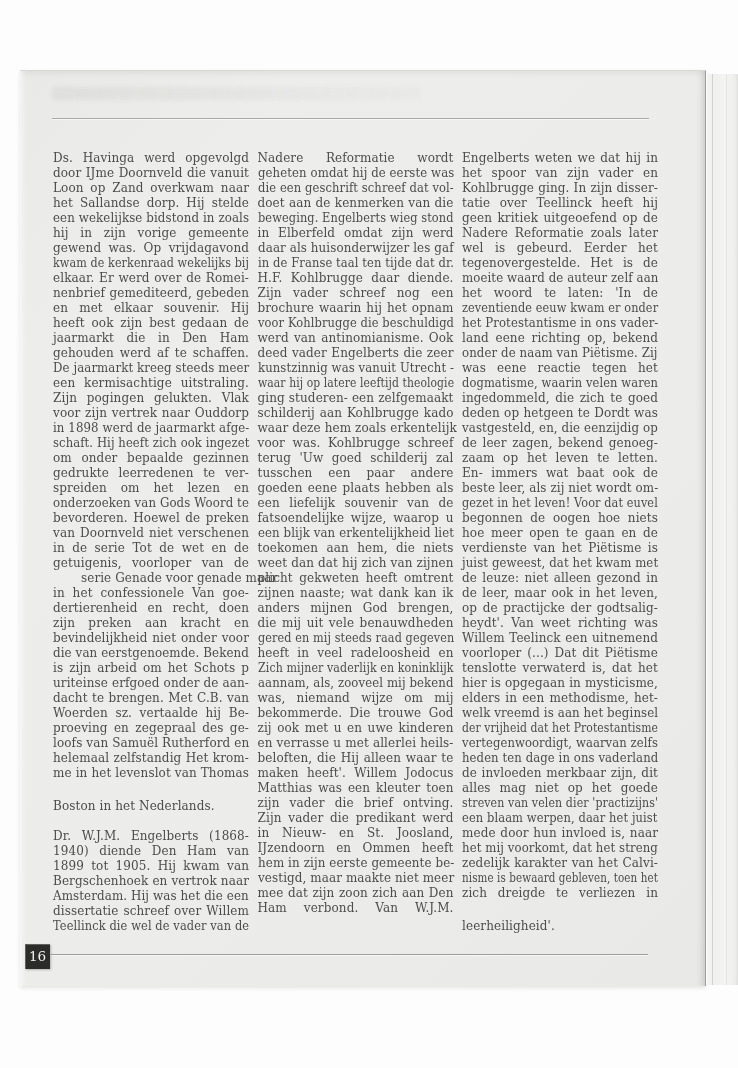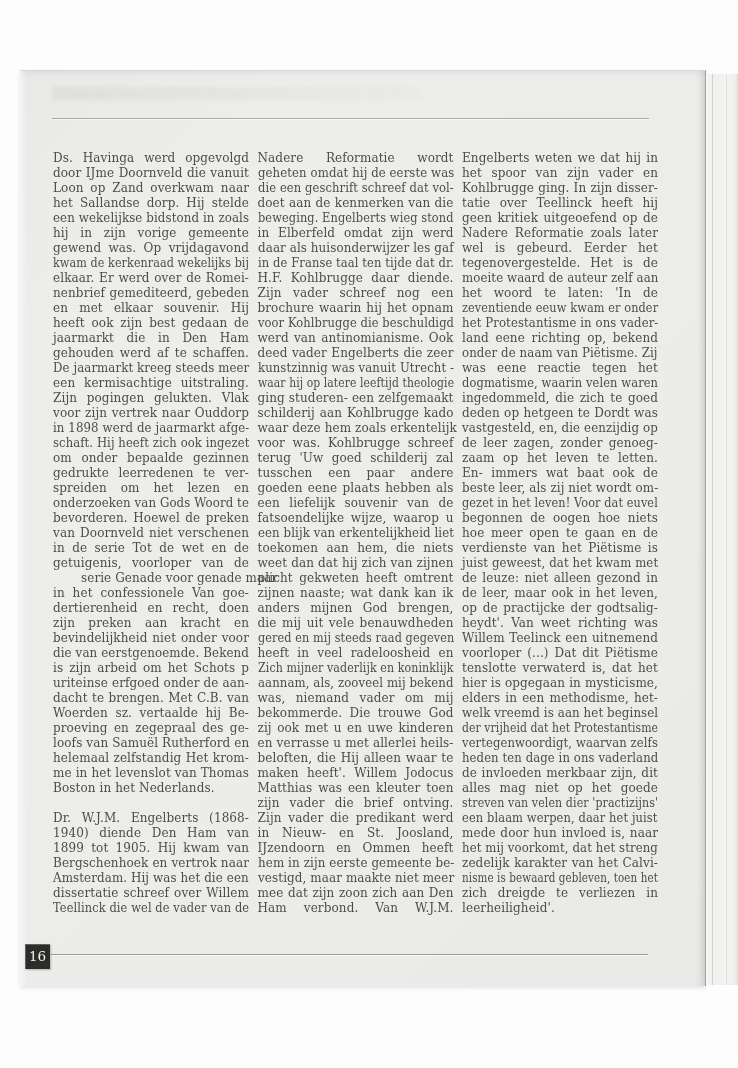--- a/index.html
+++ b/index.html
@@ -53,21 +53,21 @@
   }
   .col{width:196px;}
   .para{margin:0 0 15px 0;}
   .para:last-child{margin-bottom:0;}
   .line{
     height:15px;line-height:15px;font-size:12px;color:#4c4c4a;
     letter-spacing:0.1px;
     white-space:nowrap;
     text-align:justify;text-align-last:justify;
   }
-  .line.para-end{text-align-last:left;}
+  .line.para-end{text-align-last:left;margin-top:18px;}
 </style>
 </head>
 <body>
 
 <div class="page">
   <div class="ghost"></div>
   <div class="rule header"></div>
   <div class="columns">
     <div class="col">
         <div class="para">
@@ -156,21 +156,21 @@
           <div class="line">toekomen aan hem, die niets</div>
           <div class="line">weet dan dat hij zich van zijnen</div>
           <div class="line">plicht gekweten heeft omtrent</div>
           <div class="line">zijnen naaste; wat dank kan ik</div>
           <div class="line">anders mijnen God brengen,</div>
           <div class="line">die mij uit vele benauwdheden</div>
           <div class="line" style="transform-origin: left center; transform: scaleX(0.937799);">gered en mij steeds raad gegeven</div>
           <div class="line">heeft in veel radeloosheid en</div>
           <div class="line" style="transform-origin: left center; transform: scaleX(0.920188);">Zich mijner vaderlijk en koninklijk</div>
           <div class="line" style="transform-origin: left center; transform: scaleX(0.975124);">aannam, als, zooveel mij bekend</div>
-          <div class="line">was, niemand vader om mij</div>
+          <div class="line">was, niemand wijze om mij</div>
           <div class="line">bekommerde. Die trouwe God</div>
           <div class="line">zij ook met u en uwe kinderen</div>
           <div class="line">en verrasse u met allerlei heils-</div>
           <div class="line">beloften, die Hij alleen waar te</div>
           <div class="line">maken heeft'. Willem Jodocus</div>
           <div class="line">Matthias was een kleuter toen</div>
           <div class="line">zijn vader die brief ontving.</div>
           <div class="line">Zijn vader die predikant werd</div>
           <div class="line">in Nieuw- en St. Joosland,</div>
           <div class="line">IJzendoorn en Ommen heeft</div>
@@ -194,21 +194,21 @@
           <div class="line">het woord te laten: 'In de</div>
           <div class="line" style="transform-origin: left center; transform: scaleX(0.942308);">zeventiende eeuw kwam er onder</div>
           <div class="line" style="transform-origin: left center; transform: scaleX(0.975124);">het Protestantisme in ons vader-</div>
           <div class="line">land eene richting op, bekend</div>
           <div class="line" style="transform-origin: left center; transform: scaleX(0.98);">onder de naam van Piëtisme. Zij</div>
           <div class="line">was eene reactie tegen het</div>
           <div class="line" style="transform-origin: left center; transform: scaleX(0.956098);">dogmatisme, waarin velen waren</div>
           <div class="line">ingedommeld, die zich te goed</div>
           <div class="line">deden op hetgeen te Dordt was</div>
           <div class="line" style="transform-origin: left center; transform: scaleX(0.984925);">vastgesteld, en, die eenzijdig op</div>
-          <div class="line">de leer zagen, zonder genoeg-</div>
+          <div class="line">de leer zagen, bekend genoeg-</div>
           <div class="line">zaam op het leven te letten.</div>
           <div class="line">En- immers wat baat ook de</div>
           <div class="line" style="transform-origin: left center; transform: scaleX(0.989899);">beste leer, als zij niet wordt om-</div>
           <div class="line" style="transform-origin: left center; transform: scaleX(0.942308);">gezet in het leven! Voor dat euvel</div>
           <div class="line">begonnen de oogen hoe niets</div>
           <div class="line">hoe meer open te gaan en de</div>
           <div class="line">verdienste van het Piëtisme is</div>
           <div class="line" style="transform-origin: left center; transform: scaleX(0.975124);">juist geweest, dat het kwam met</div>
           <div class="line">de leuze: niet alleen gezond in</div>
           <div class="line">de leer, maar ook in het leven,</div>

